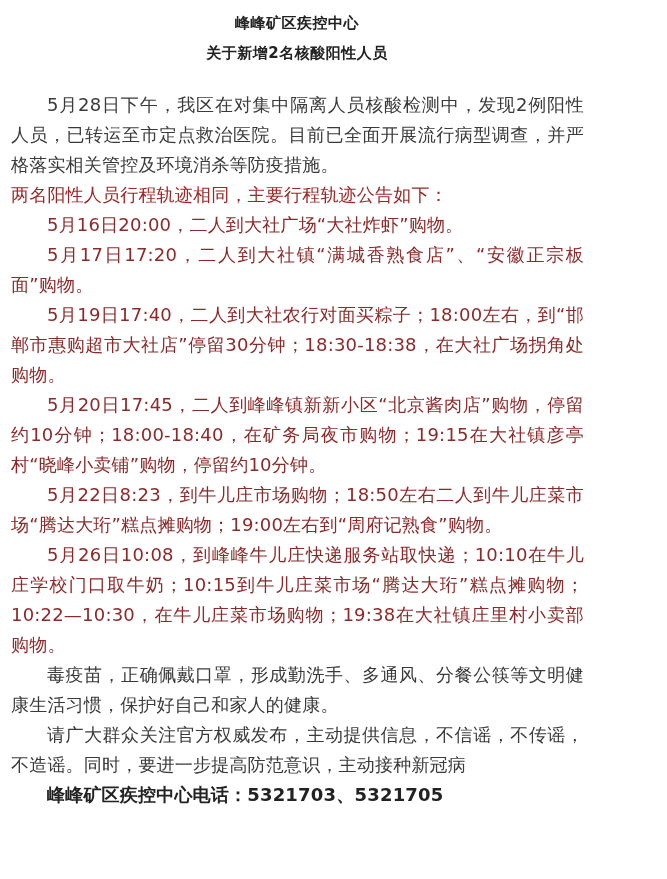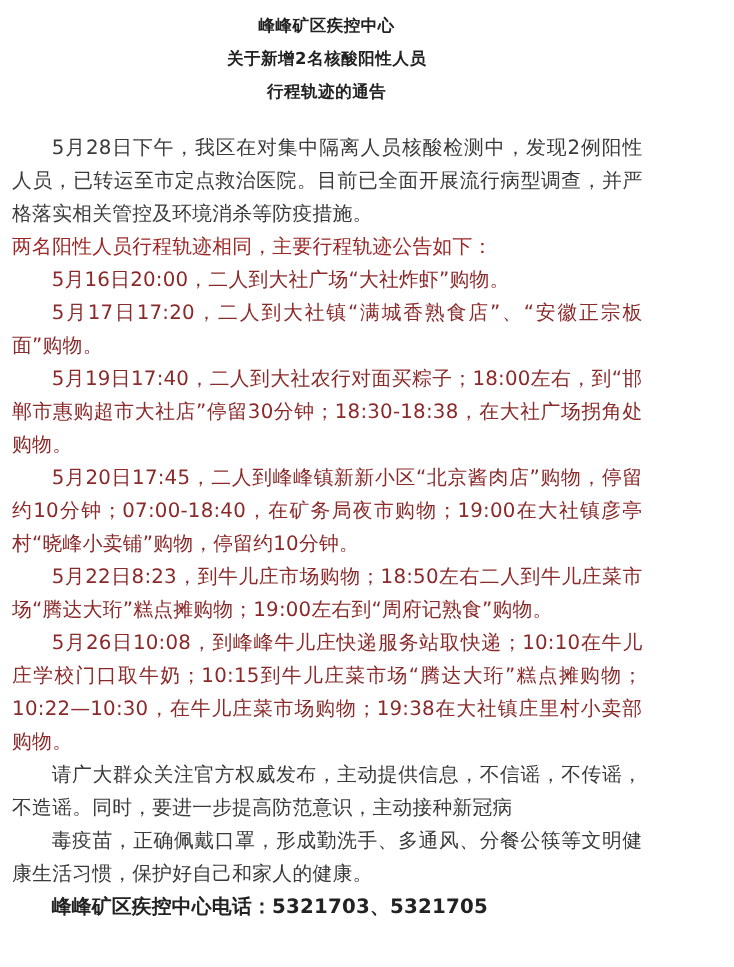--- a/index.html
+++ b/index.html
@@ -24,29 +24,28 @@
   .para.bold-red { color: #9b2626; font-weight: normal; text-indent: 0; }
   .para.bold-dark { color: #222222; font-weight: bold; }
 </style>
 </head>
 <body>
 
 <div class="page">
   <div class="title-block">
     <div class="title-line">峰峰矿区疾控中心</div>
     <div class="title-line">关于新增2名核酸阳性人员</div>
-    <div class="title-line">行程轨迹的通告</div>
   </div>
 
   <div class="body">
     <p class="para">5月28日下午，我区在对集中隔离人员核酸检测中，发现2例阳性人员，已转运至市定点救治医院。目前已全面开展流行病型调查，并严格落实相关管控及环境消杀等防疫措施。</p>
     <p class="para bold-red">两名阳性人员行程轨迹相同，主要行程轨迹公告如下：</p>
     <p class="para red">5月16日20:00，二人到大社广场“大社炸虾”购物。</p>
     <p class="para red">5月17日17:20，二人到大社镇“满城香熟食店”、“安徽正宗板面”购物。</p>
     <p class="para red">5月19日17:40，二人到大社农行对面买粽子；18:00左右，到“邯郸市惠购超市大社店”停留30分钟；18:30-18:38，在大社广场拐角处购物。</p>
-    <p class="para red">5月20日17:45，二人到峰峰镇新新小区“北京酱肉店”购物，停留约10分钟；07:00-18:40，在矿务局夜市购物；19:00在大社镇彦亭村“晓峰小卖铺”购物，停留约10分钟。</p>
+    <p class="para red">5月20日17:45，二人到峰峰镇新新小区“北京酱肉店”购物，停留约10分钟；18:00-18:40，在矿务局夜市购物；19:15在大社镇彦亭村“晓峰小卖铺”购物，停留约10分钟。</p>
     <p class="para red">5月22日8:23，到牛儿庄市场购物；18:50左右二人到牛儿庄菜市场“腾达大珩”糕点摊购物；19:00左右到“周府记熟食”购物。</p>
     <p class="para red">5月26日10:08，到峰峰牛儿庄快递服务站取快递；10:10在牛儿庄学校门口取牛奶；10:15到牛儿庄菜市场“腾达大珩”糕点摊购物；10:22—10:30，在牛儿庄菜市场购物；19:38在大社镇庄里村小卖部购物。</p>
+    <p class="para">毒疫苗，正确佩戴口罩，形成勤洗手、多通风、分餐公筷等文明健康生活习惯，保护好自己和家人的健康。</p>
     <p class="para">请广大群众关注官方权威发布，主动提供信息，不信谣，不传谣，不造谣。同时，要进一步提高防范意识，主动接种新冠病</p>
-    <p class="para">毒疫苗，正确佩戴口罩，形成勤洗手、多通风、分餐公筷等文明健康生活习惯，保护好自己和家人的健康。</p>
     <p class="para bold-dark">峰峰矿区疾控中心电话：5321703、5321705</p>
   </div>
 </div>
 
 </body></html>

